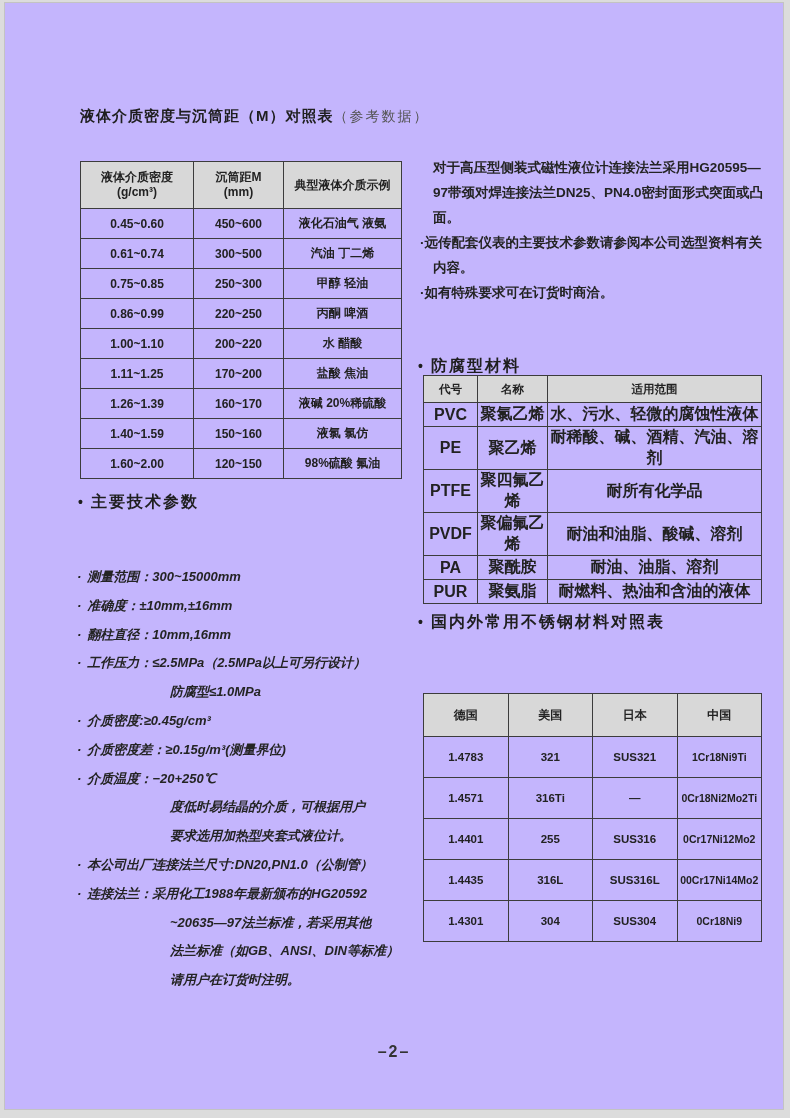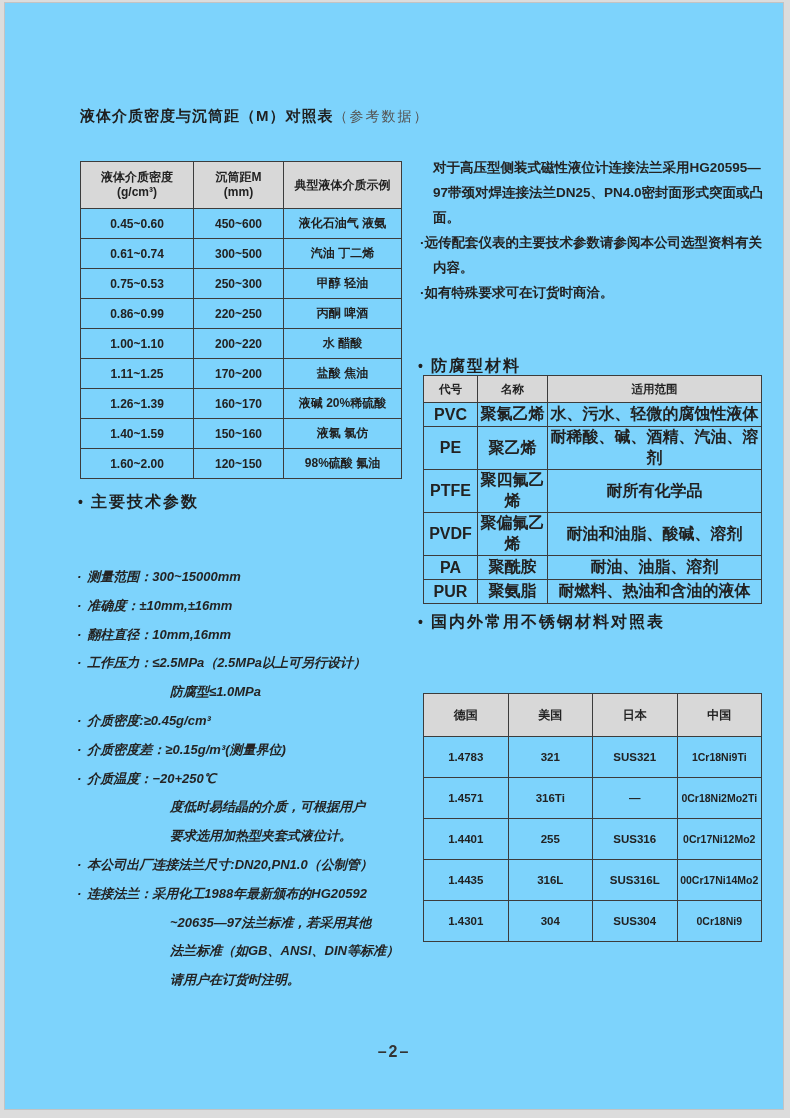--- a/index.html
+++ b/index.html
@@ -9,21 +9,21 @@
   }
   html,body{margin:0;padding:0;}
   body{
     width:790px;height:1118px;position:relative;
     background:#dcdcdc;
     font-family:"Liberation Sans", sans-serif;
     color:var(--text);
   }
   .page{
     position:absolute;left:4px;top:2px;width:780px;height:1108px;
-    background:#7dd3fc;border:1px solid #c3c3c3;box-sizing:border-box;
+    background:#c4b5fd;border:1px solid #c3c3c3;box-sizing:border-box;
   }
   
   .doc-title{position:absolute;left:75px;top:104px;font-size:15px;font-weight:bold;letter-spacing:1px;}
   .doc-title .note{font-weight:normal;color:#555;font-size:14px;letter-spacing:2px;}
   
   table{border-collapse:collapse;table-layout:fixed;}
   th,td{border:1.6px solid var(--border);text-align:center;vertical-align:middle;
         font-weight:bold;color:#222;padding:0 2px;overflow:hidden;}
   thead th{background:var(--header-bg);}
   
@@ -98,21 +98,21 @@
           <td>0.45~0.60</td>
           <td>450~600</td>
           <td>液化石油气 液氨</td>
         </tr>
         <tr>
           <td>0.61~0.74</td>
           <td>300~500</td>
           <td>汽油 丁二烯</td>
         </tr>
         <tr>
-          <td>0.75~0.53</td>
+          <td>0.75~0.85</td>
           <td>250~300</td>
           <td>甲醇 轻油</td>
         </tr>
         <tr>
           <td>0.86~0.99</td>
           <td>220~250</td>
           <td>丙酮 啤酒</td>
         </tr>
         <tr>
           <td>1.00~1.10</td>

